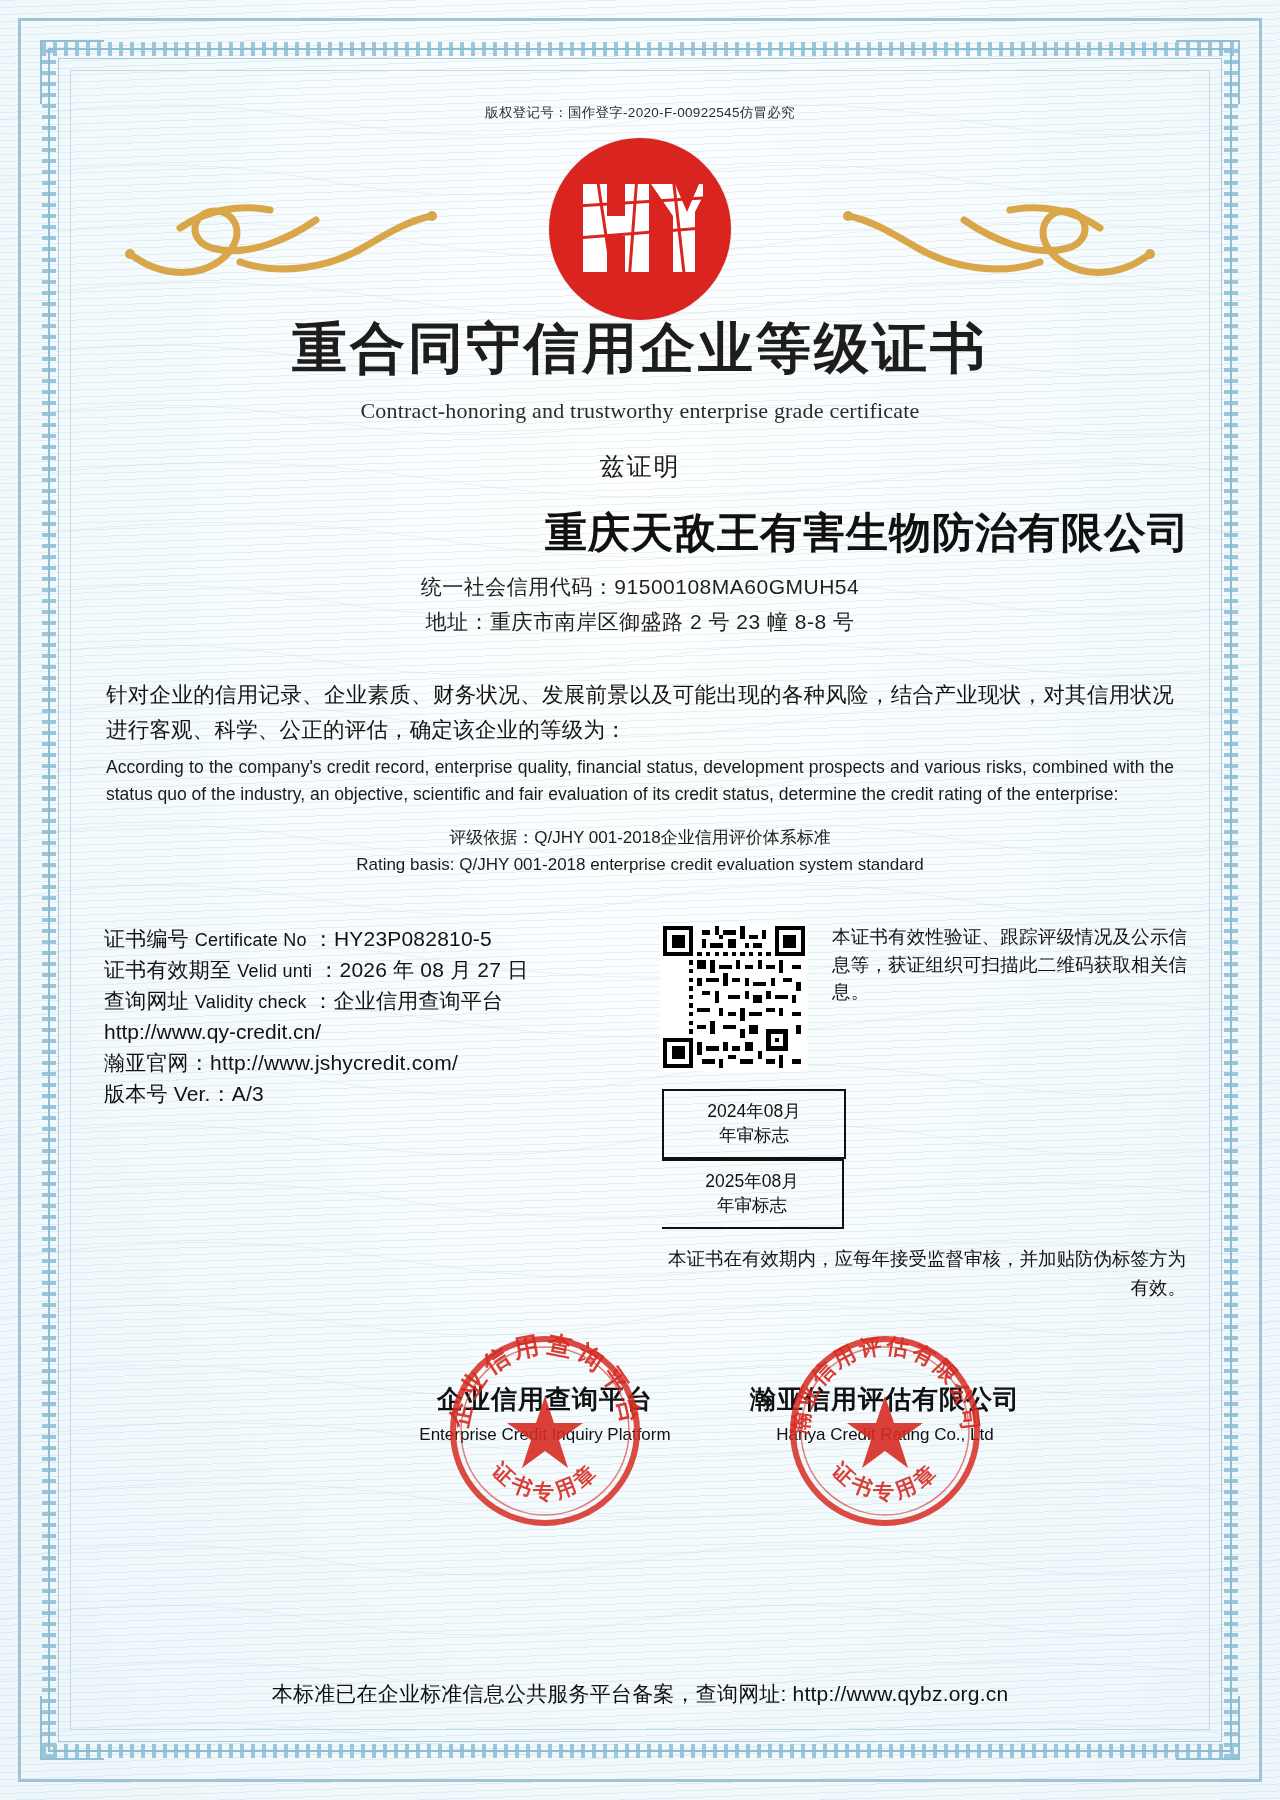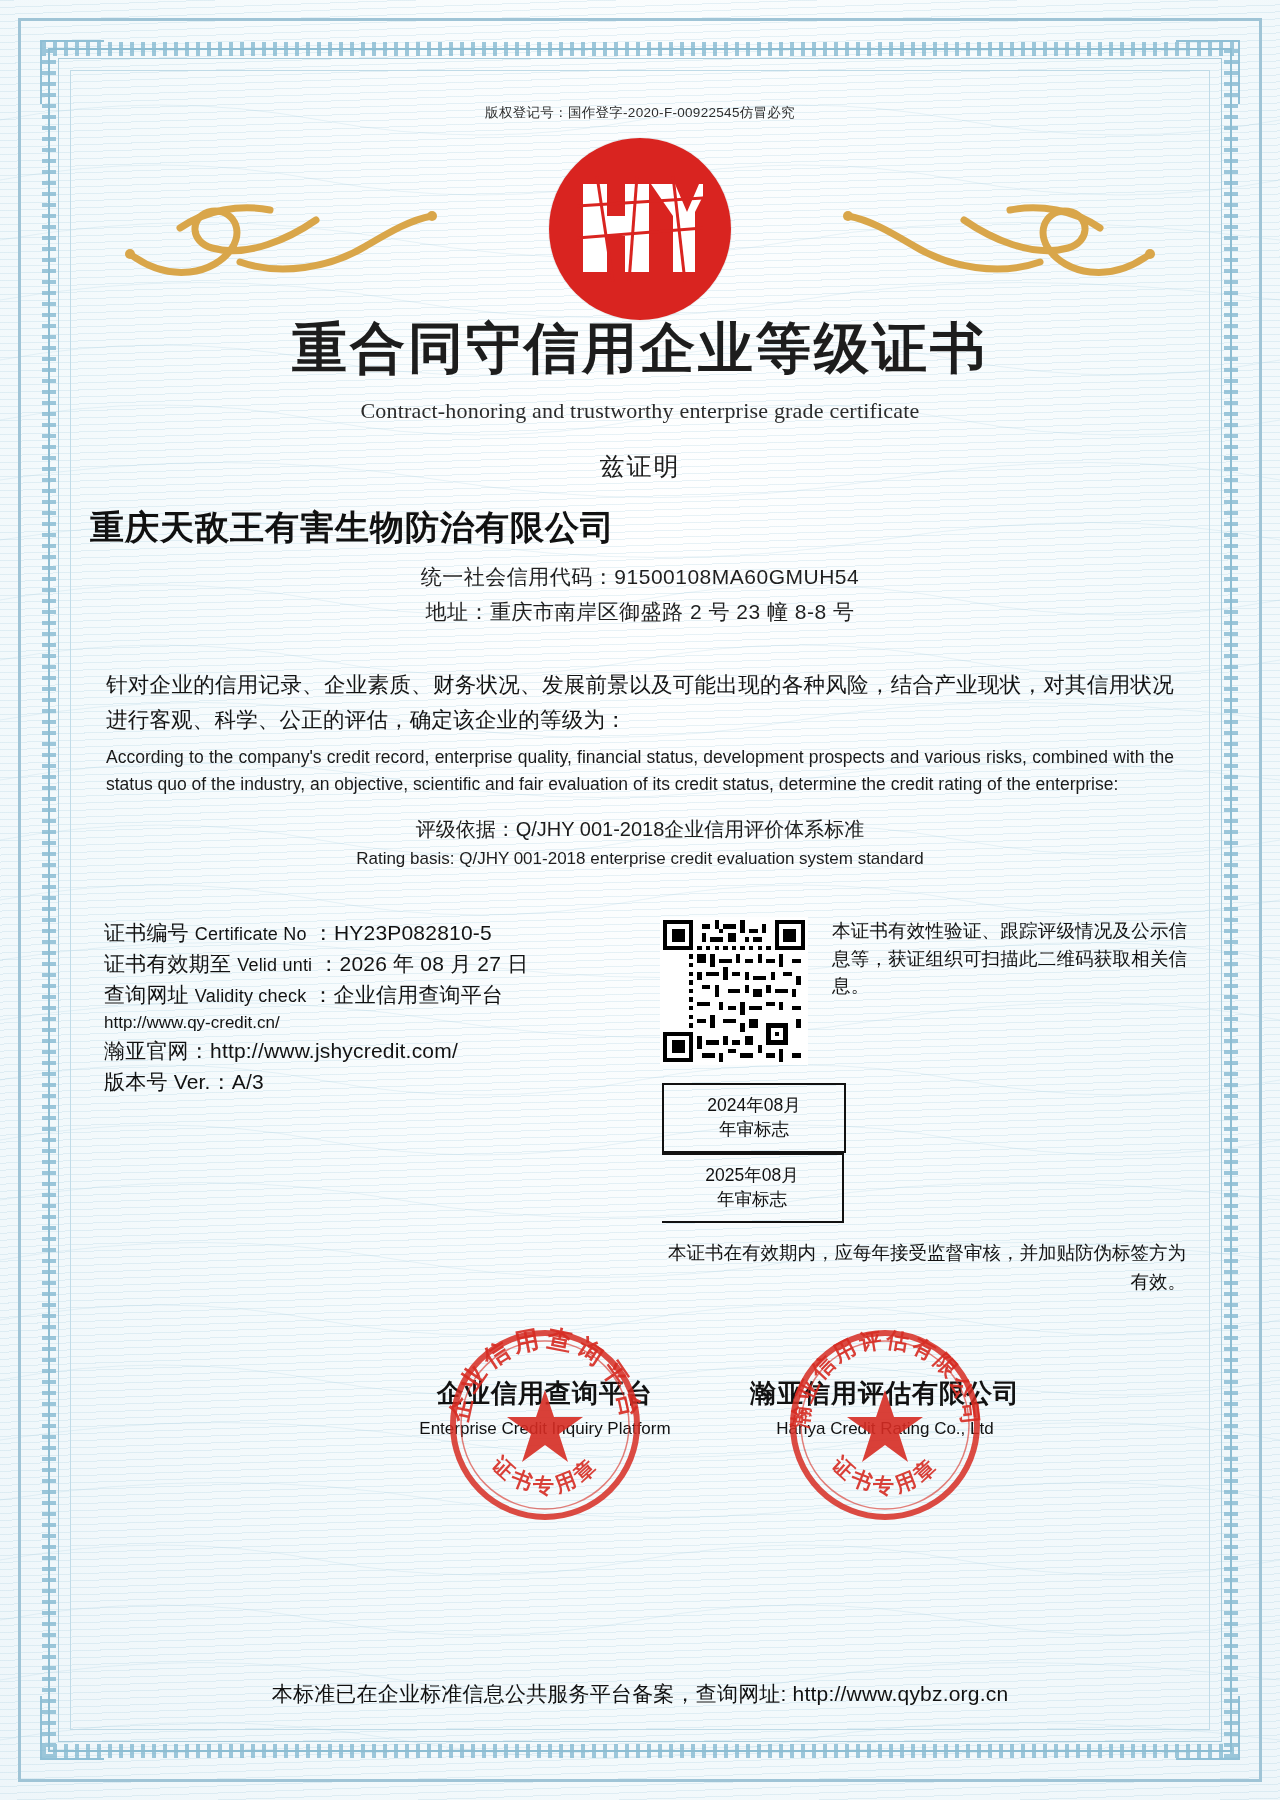--- a/index.html
+++ b/index.html
@@ -161,23 +161,23 @@
   }
   .certify-en {
     text-align: center;
     font-family: "Liberation Serif", serif;
     font-size: 20px;
     color: #2b2b2b;
     margin-top: 5px;
   }
 
   .company-name {
-    text-align: left;
+    text-align: right;
     font-family: "DejaVu Sans", "Liberation Sans", sans-serif;
-    font-size: 34px;
+    font-size: 42px;
     font-weight: bold;
     color: #111;
     margin-top: 22px;
     letter-spacing: 1px;
   }
   .company-meta {
     text-align: center;
     font-size: 21px;
     color: #1f1f1f;
     margin-top: 12px;
@@ -210,21 +210,21 @@
     text-align: center;
     font-family: "DejaVu Sans", "Liberation Sans", sans-serif;
     font-size: 48px;
     font-weight: bold;
     color: #e02b20;
     margin-top: 32px;
     letter-spacing: 1px;
   }
   .rating-basis-cn {
     text-align: center;
-    font-size: 20px;
+    font-size: 17px;
     color: #1c1c1c;
     margin-top: 18px;
   }
   .rating-basis-en {
     text-align: center;
     font-family: "Liberation Sans", sans-serif;
     font-size: 17px;
     color: #1c1c1c;
     margin-top: 6px;
   }
@@ -246,21 +246,21 @@
     line-height: 1.48;
     letter-spacing: .2px;
     white-space: nowrap;
   }
   .detail-line .en {
     font-family: "Liberation Sans", sans-serif;
     font-size: 18px;
   }
   .detail-url {
     font-family: "Liberation Sans", sans-serif;
-    font-size: 17px;
+    font-size: 21px;
     color: #121212;
     line-height: 1.48;
   }
 
   .details-right {
     flex: 1;
     display: block;
     padding-left: 10px;
   }
   .qr-row {

